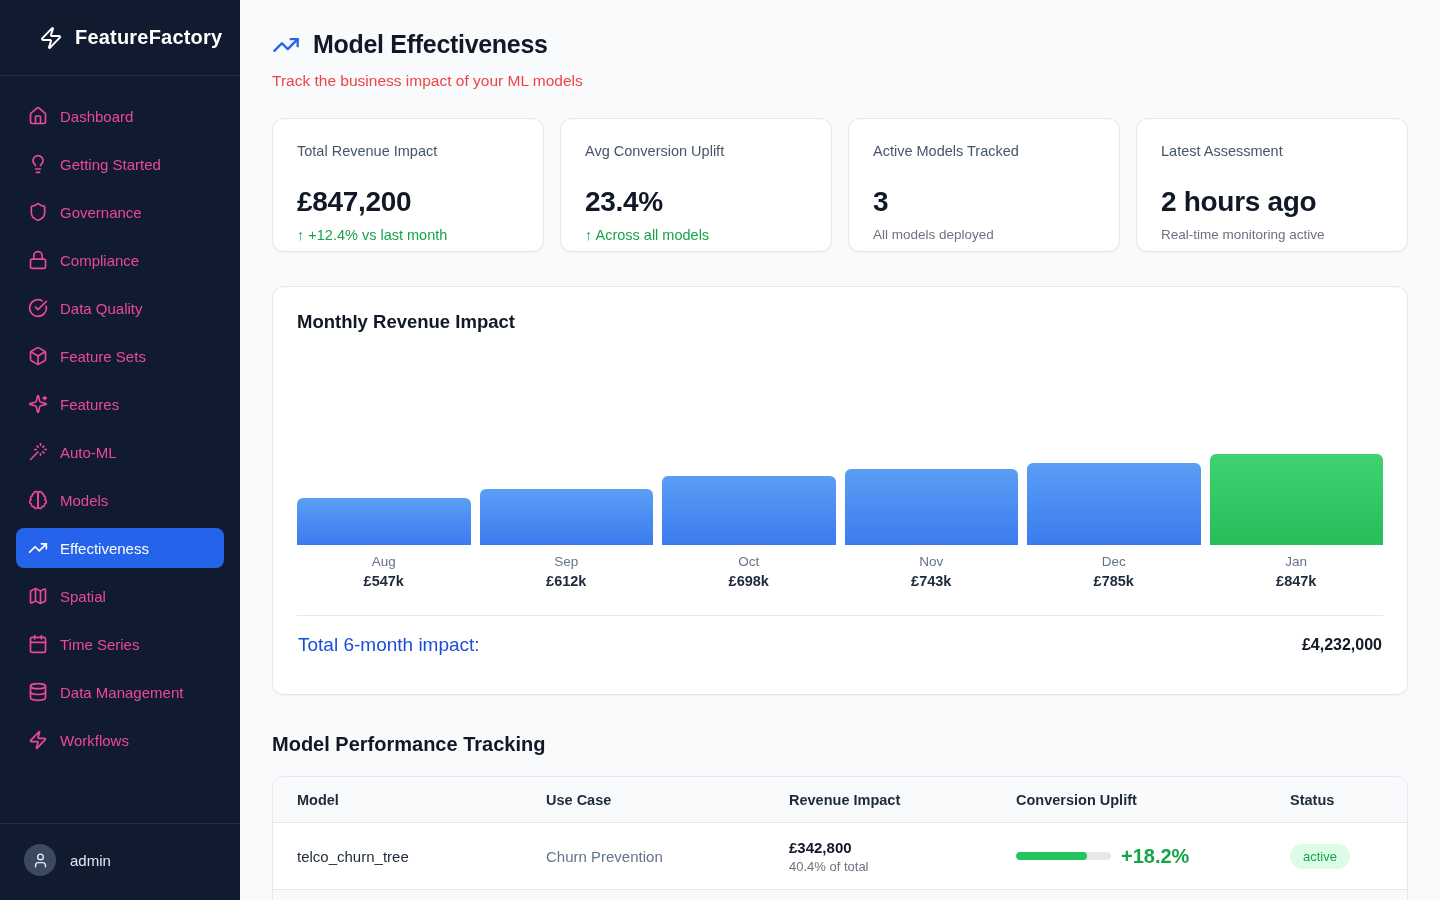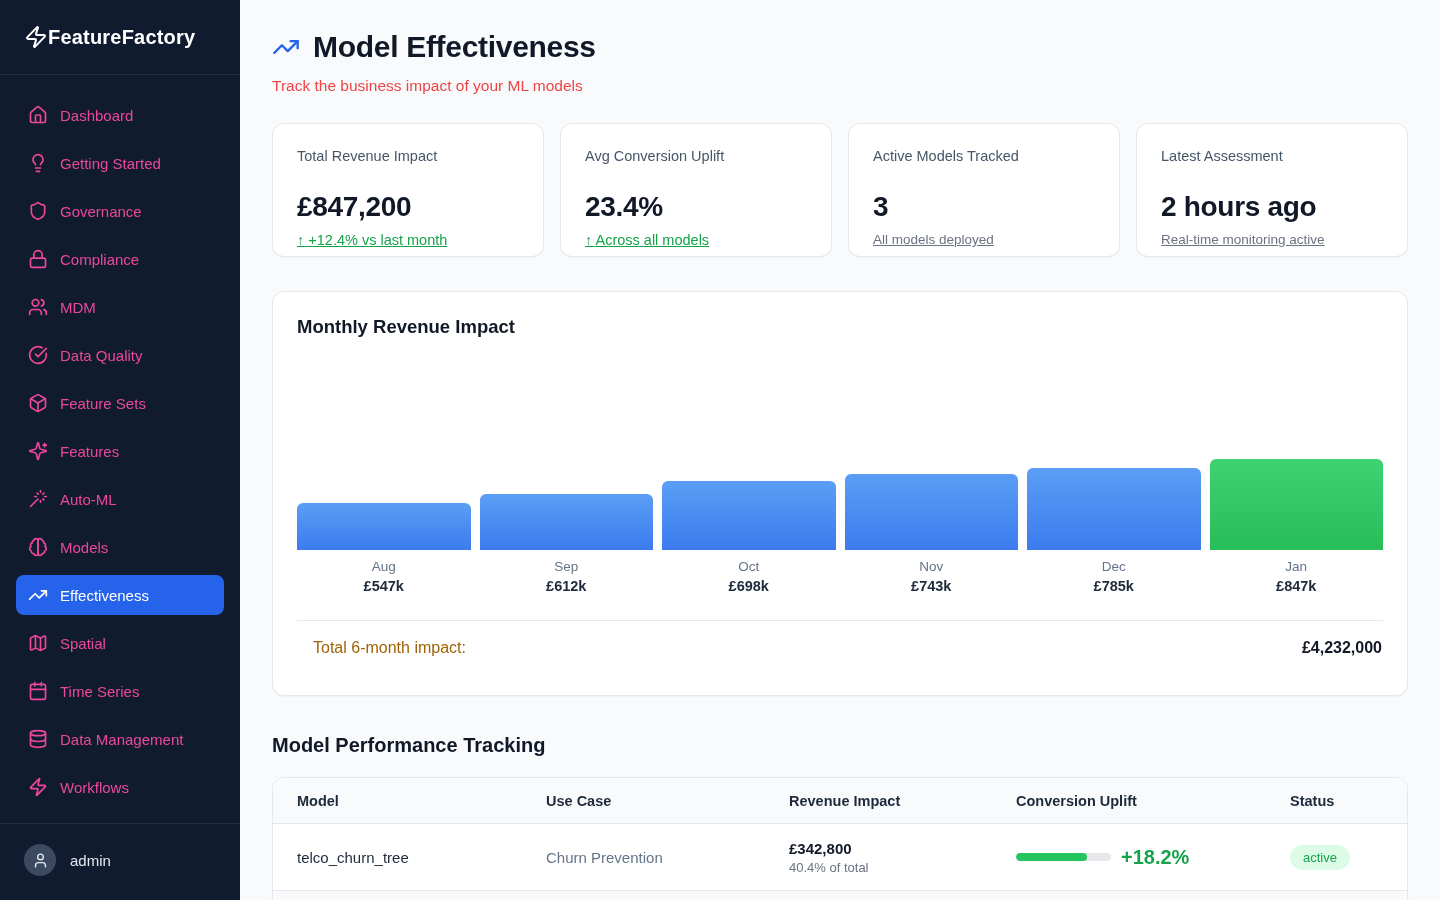--- a/index.html
+++ b/index.html
@@ -5,69 +5,69 @@
   * { margin:0; padding:0; box-sizing:border-box; }
   html,body { width:1440px; height:900px; overflow:hidden; }
   body {
     font-family:"Liberation Sans","DejaVu Sans",sans-serif;
     background:#f8fafc; color:#0f172a; display:flex;
   }
 
   
   .sidebar { width:240px; min-width:240px; height:900px; background:#111b2f;
     display:flex; flex-direction:column; color:#cbd5e1; }
-  .brand { height:76px; display:flex; align-items:center; padding:0 24px;
+  .brand { height:76px; display:flex; align-items:center; gap:12px; padding:0 39px;
     border-bottom:1px solid rgba(148,163,184,.15); }
   .brand svg { width:24px; height:24px; color:#fff; }
   .brand-name { font-size:20px; font-weight:700; color:#fff; letter-spacing:.2px; }
   .nav { flex:1; padding:20px 16px 8px; }
   .nav-item { display:flex; align-items:center; gap:12px; height:40px; margin-bottom:8px;
     padding:0 12px; border-radius:8px; font-size:15px; color:#ec4899; cursor:pointer; }
   .nav-item svg { width:20px; height:20px; flex:0 0 20px; }
   .nav-item.active { background:#2563eb; color:#fff; }
   .sidebar-footer { border-top:1px solid rgba(148,163,184,.15); padding:20px 24px 24px;
     display:flex; align-items:center; gap:14px; }
   .avatar { width:32px; height:32px; border-radius:50%; background:#3b4a61;
     display:flex; align-items:center; justify-content:center; color:#e2e8f0; }
   .avatar svg { width:17px; height:17px; }
   .username { font-size:15px; color:#e2e8f0; }
 
   
   .main { flex:1; padding:30px 32px 0; overflow:hidden; }
   .page-header { display:flex; align-items:center; gap:13px; }
   .page-header svg { width:28px; height:28px; color:#2563eb; }
-  .page-title { font-size:30px; font-weight:700; color:#111827; letter-spacing:-.3px; }
+  .page-title { font-size:25px; font-weight:700; color:#111827; letter-spacing:-.3px; }
   .page-subtitle { margin-top:13px; font-size:15.5px; color:#ef4444; }
 
   
   .stats { margin-top:28px; display:grid; grid-template-columns:repeat(4,1fr); gap:16px; }
   .card { background:#fff; border:1px solid #e5e7eb; border-radius:12px;
     box-shadow:0 1px 2px rgba(16,24,40,.04); }
   .stat-card { padding:24px; height:134px; }
   .stat-label { font-size:14.5px; color:#475569; }
   .stat-value { margin-top:27px; font-size:28px; font-weight:700; color:#111827; letter-spacing:-.3px; }
-  .stat-note { margin-top:9px; font-size:14.5px;text-decoration:underline; }
+  .stat-note { margin-top:9px; font-size:14.5px; }
   .stat-note.positive { color:#16a34a; }
   .stat-note.muted { color:#6b7280; font-size:13.5px; }
 
   
   .chart-card { margin-top:34px; padding:24px; }
   .chart-title { font-size:18.5px; font-weight:700; color:#111827; }
   .chart-plot { margin-top:4px; height:208px; display:flex; align-items:flex-end; gap:9px; }
   .bar-col { flex:1; display:flex; flex-direction:column; justify-content:flex-end; }
   .bar { width:100%; border-radius:6px 6px 0 0; }
   .bar.blue  { background:linear-gradient(180deg,#5b9ef5 0%,#3b7bee 100%); }
   .bar.green { background:linear-gradient(180deg,#3fd271 0%,#27bd59 100%); }
   .bar-labels { display:flex; gap:9px; margin-top:9px; }
   .bar-label-col { flex:1; text-align:center; }
   .bar-month { font-size:13.5px; color:#64748b; }
   .bar-value { margin-top:4px; font-size:14.5px; font-weight:700; color:#1e293b; }
   .chart-divider { border-top:1px solid #e5e7eb; margin-top:26px; }
   .chart-total { display:flex; justify-content:space-between; align-items:center; padding:18px 1px 14px; }
-  .total-label { font-size:16px; color:#a16207;margin-left:15px; }
+  .total-label { font-size:19px; color:#1d4ed8; }
   .total-value { font-size:16px; font-weight:700; color:#111827; }
 
   
   .section-title { margin-top:38px; font-size:20px; font-weight:700; color:#111827; }
   .table-card { margin-top:20px; overflow:hidden; }
   .t-row { display:grid; grid-template-columns:249px 243px 227px 274px 1fr; align-items:center;
     padding:0 24px; }
   .t-head { background:#f8fafc; border-bottom:1px solid #e5e7eb; height:46px; }
   .t-head .th { font-size:14.5px; font-weight:700; color:#1e293b; }
   .t-body-row { background:#fff; height:67px; border-bottom:1px solid #e5e7eb; }
@@ -128,31 +128,20 @@
           <svg viewBox="0 0 24 24" fill="none" stroke="currentColor" stroke-width="2" stroke-linecap="round" stroke-linejoin="round" style="width:20px;height:20px;display:block">
             <rect x="3" y="11" width="18" height="11" rx="2"></rect>
             <path d="M7 11V7a5 5 0 0 1 10 0v4"></path>
           </svg>
         </span>
         <span>Compliance</span>
       </div>
       <div class="nav-item">
         <span>
           <svg viewBox="0 0 24 24" fill="none" stroke="currentColor" stroke-width="2" stroke-linecap="round" stroke-linejoin="round" style="width:20px;height:20px;display:block">
-            <path d="M16 21v-2a4 4 0 0 0-4-4H6a4 4 0 0 0-4 4v2"></path>
-            <circle cx="9" cy="7" r="4"></circle>
-            <path d="M22 21v-2a4 4 0 0 0-3-3.87"></path>
-            <path d="M16 3.13a4 4 0 0 1 0 7.75"></path>
-          </svg>
-        </span>
-        <span>MDM</span>
-      </div>
-      <div class="nav-item">
-        <span>
-          <svg viewBox="0 0 24 24" fill="none" stroke="currentColor" stroke-width="2" stroke-linecap="round" stroke-linejoin="round" style="width:20px;height:20px;display:block">
             <path d="M21.8 10A10 10 0 1 1 17 3.34"></path>
             <path d="m9 11 3 3L22 4"></path>
           </svg>
         </span>
         <span>Data Quality</span>
       </div>
       <div class="nav-item">
         <span>
           <svg viewBox="0 0 24 24" fill="none" stroke="currentColor" stroke-width="2" stroke-linecap="round" stroke-linejoin="round" style="width:20px;height:20px;display:block">
             <path d="M21 16V8a2 2 0 0 0-1-1.73l-7-4a2 2 0 0 0-2 0l-7 4A2 2 0 0 0 3 8v8a2 2 0 0 0 1 1.73l7 4a2 2 0 0 0 2 0l7-4A2 2 0 0 0 21 16z"></path>

